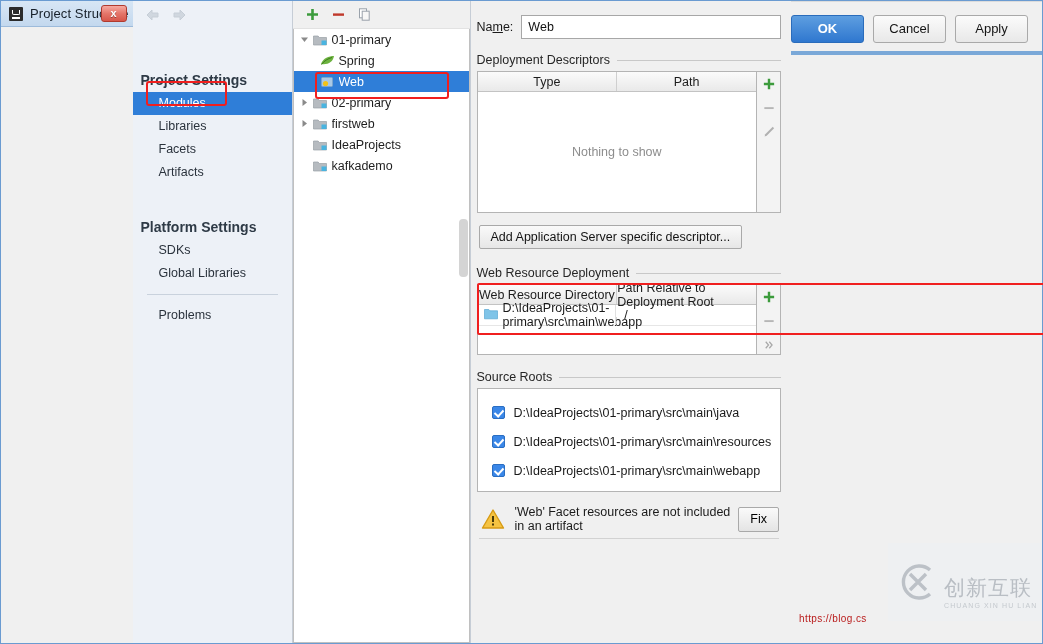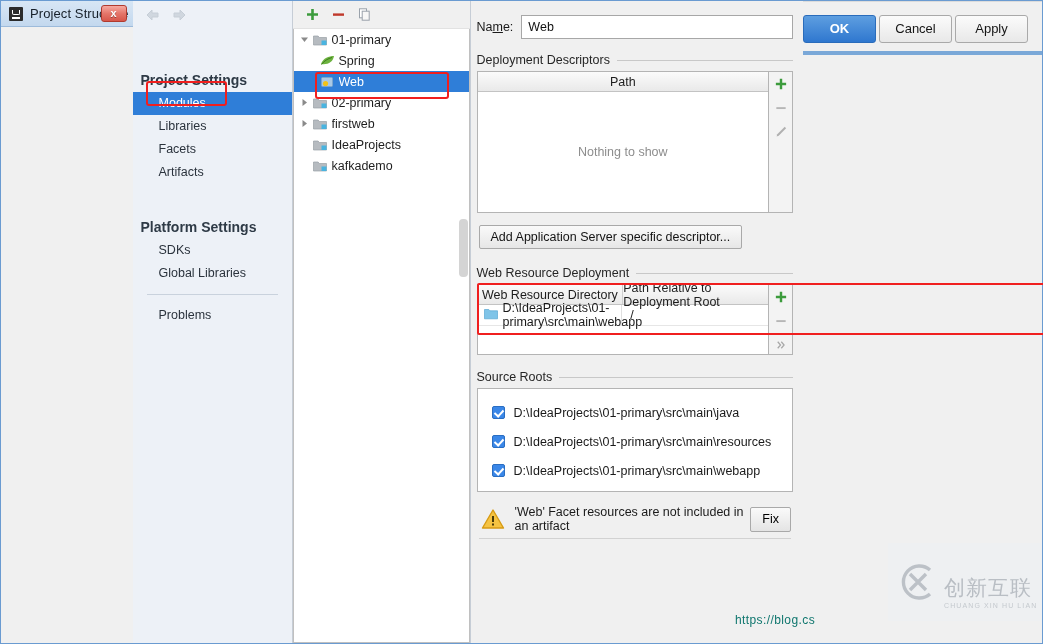--- a/index.html
+++ b/index.html
@@ -255,42 +255,42 @@
     font-family:"Liberation Sans", sans-serif; font-size:12.5px; cursor:pointer;
   }
   #warn-underline { height:1px; background:#d2d2d2; margin:2px 2px 0 2px; }
 
   
   #footer {
     height:54px; min-height:54px;
     background:#f0f0f0;
     border-top:1px solid #dcdcdc;
     display:flex; align-items:center; justify-content:flex-end;
-    padding-right:14px; gap:3px;
+    padding-right:14px; gap:9px;
     position:relative;
   }
   .fbtn {
     height:28px; min-width:73px; padding:0 14px;
     border-radius:3px; font-family:"Liberation Sans", sans-serif; font-size:13px;
     cursor:pointer; border:1px solid #a9a9a9;
     background:linear-gradient(to bottom,#fbfbfb,#e8e8e8); color:#151515;
   }
   .fbtn.primary {
     background:linear-gradient(to bottom,#5e9ee0,#2f77cf);
     border:1px solid #2a6cbb; color:#fff; font-weight:bold;
   }
   #footer-bottom-line {
     position:absolute; left:0; right:0; bottom:0; height:4px;
     background:#7aa8d8;
   }
 
   
   #url-watermark {
-    position:absolute; left:734px; top:612px;
-    font-size:12px; color:#0f766e; letter-spacing:.4px;
+    position:absolute; left:798px; top:612px;
+    font-size:10px; color:#b91c1c; letter-spacing:.4px;
     pointer-events:none; user-select:none; white-space:nowrap;
     z-index:20;
   }
   #brand-watermark {
     position:absolute; right:0px; bottom:22px;
     width:154px; height:78px;
     background:#eef0f2;
     display:flex; align-items:center; gap:7px;
     padding-left:9px;
     z-index:21; pointer-events:none;
@@ -465,20 +465,21 @@
         <input id="name-input" type="text" value="Web" style="">
       </div>
 
       <div class="section-title">
         <span>Deployment Descriptors</span>
           <span class="rule"></span>
       </div>
       <div class="tbl-wrap">
         <div class="tbl-outer" id="dd-outer">
           <div class="tbl-head">
+            <div class="th">Type</div>
             <div class="th">Path</div>
           </div>
           <div class="tbl-body">
             <div class="empty-msg">Nothing to show</div>
           </div>
         </div>
         <div class="side-tools">
           <div class="st-btn">
             <svg width="14" height="14" viewBox="0 0 15 15">
                 <path d="M6.2 2 h2.6 v4.2 H13 v2.6 H8.8 V13 H6.2 V8.8 H2 V6.2 h4.2 Z" fill="#3c9b3c"></path>

